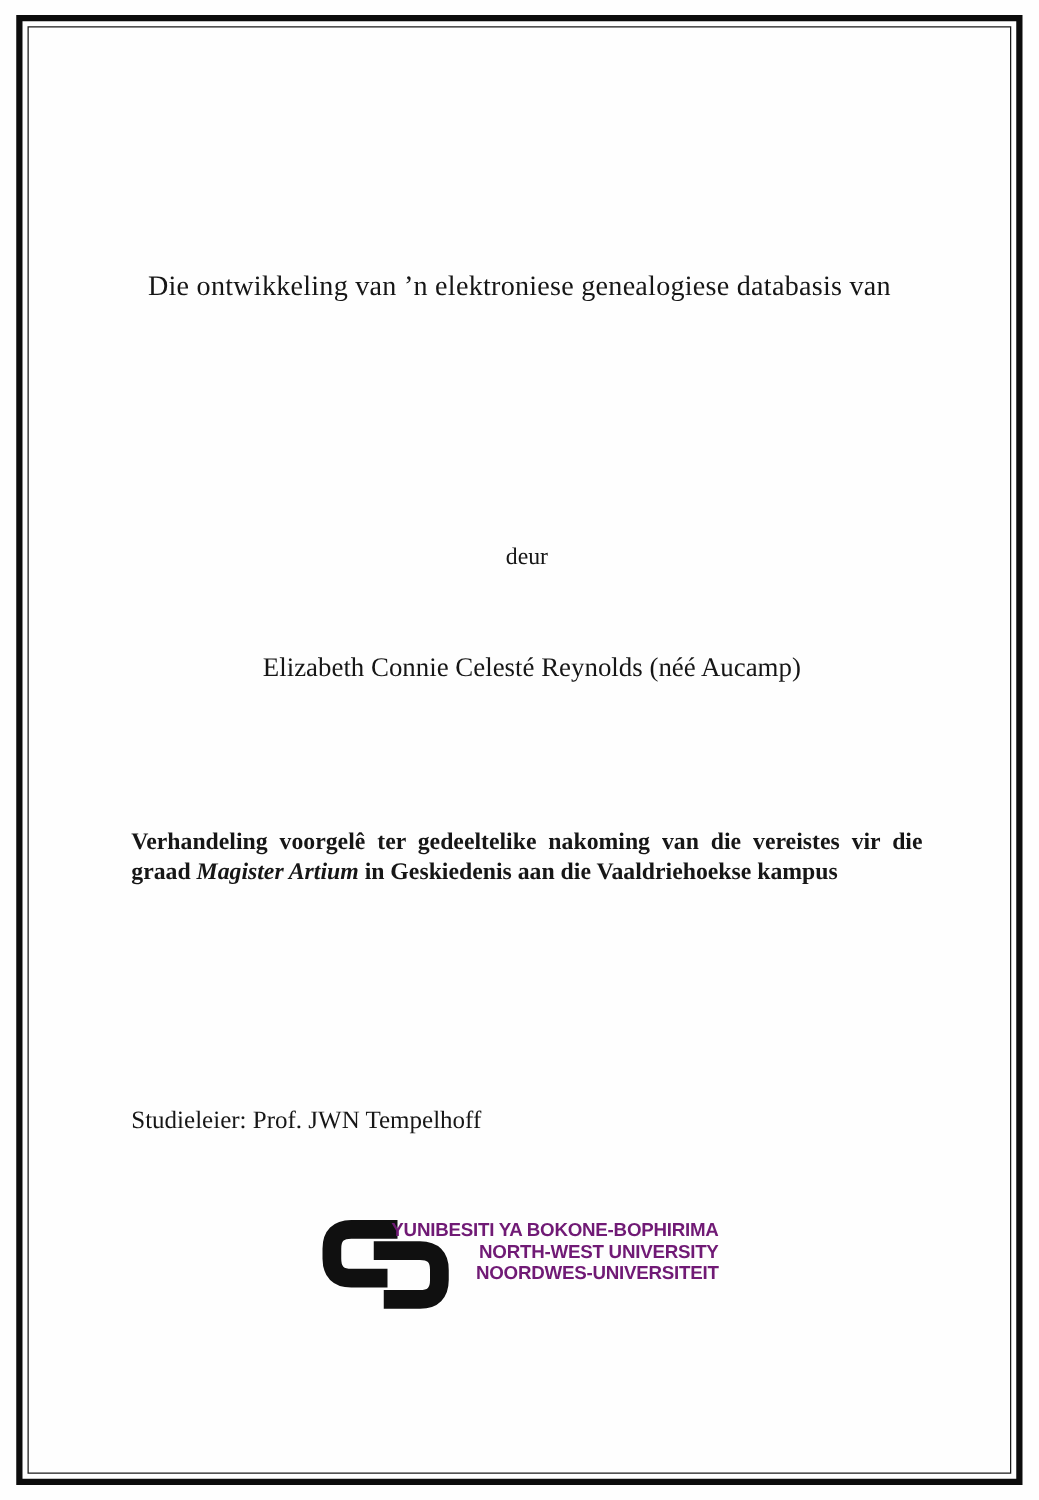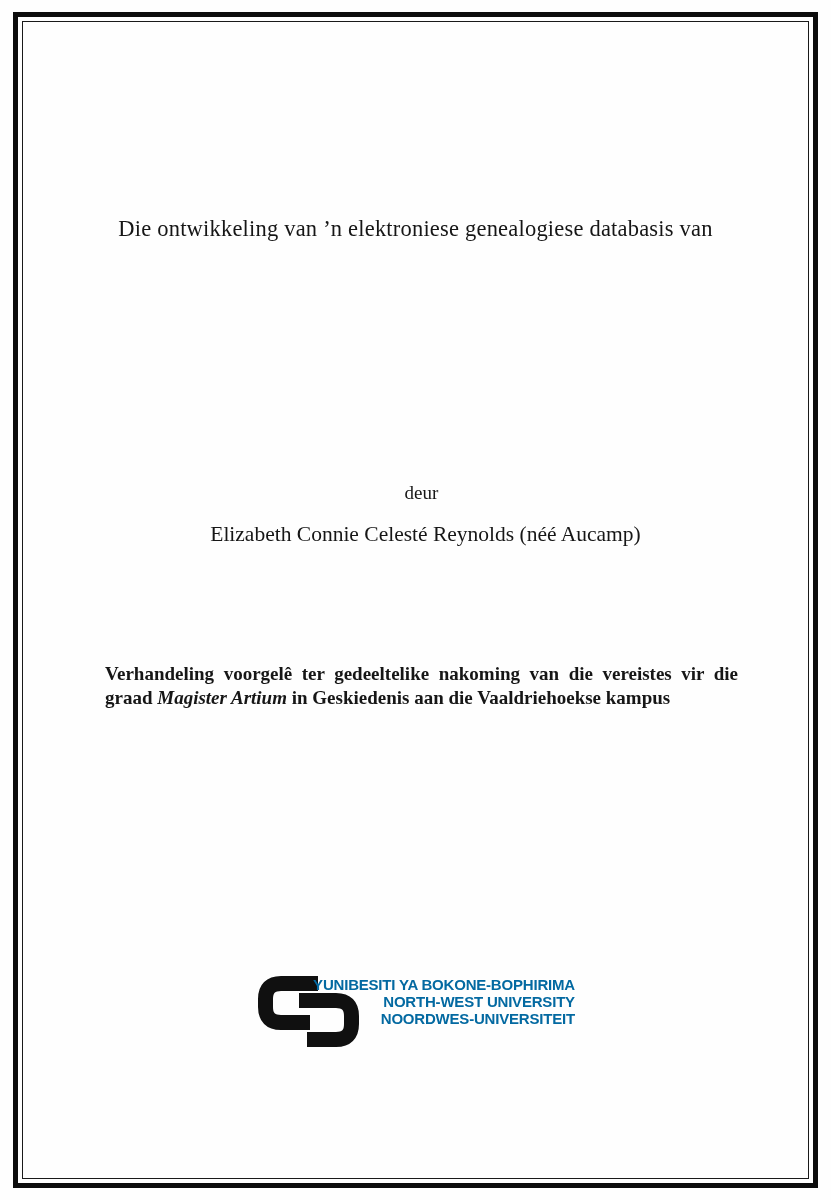--- a/index.html
+++ b/index.html
@@ -38,21 +38,20 @@
     line-height: 44px;
     letter-spacing: 0.2px;
   }
   .byline {
     position: absolute;
     top: 434px;
     left: 12px; right: 0;
     text-align: center;
     font-size: 19px;
     line-height: 24px;
-    margin-top: 47px;
   }
   .author {
     position: absolute;
     top: 519px;
     left: 0; right: 0;
     text-align: center;
     font-size: 21.5px;
     line-height: 30px;
     padding-left: 20px;
   }
@@ -98,21 +97,21 @@
     margin-left: -48px;
     margin-top: 2px;
     display: flex;
     flex-direction: column;
     align-items: flex-end;
     font-family: "Liberation Sans", sans-serif;
     font-weight: 700;
     font-size: 15px;
     line-height: 17px;
     letter-spacing: -0.2px;
-    color: #0369a1;
+    color: #701a75;
     white-space: nowrap;
   }
 </style>
 </head>
 <body>
 
 <div class="page">
 
   <div class="border-outer"></div>
   <div class="border-inner"></div>
@@ -124,20 +123,21 @@
   <div class="byline">deur</div>
 
   <div class="author">Elizabeth Connie Celesté Reynolds (néé Aucamp)</div>
 
   <div class="statement">
     <div class="justified">Verhandeling voorgelê ter gedeeltelike nakoming van die vereistes vir die</div>
     <div><span>graad </span><span class="italic">Magister Artium</span><span> in Geskiedenis aan die Vaaldriehoekse kampus</span></div>
   </div>
 
   <div class="supervisor-block">
+    <div>Studieleier: Prof. JWN Tempelhoff</div>
   </div>
 
   <div class="logo-row">
     <svg class="logo-mark" viewBox="0 0 105 75" xmlns="http://www.w3.org/2000/svg" aria-hidden="true">
       <path d="M 62 9.5 H 25 Q 9.5 9.5 9.5 25 V 33 Q 9.5 48.5 25 48.5 H 54" fill="none" stroke="#101010" stroke-width="15" stroke-linecap="butt"></path>
       <path d="M 43 26.5 H 80 Q 95.5 26.5 95.5 42 V 50 Q 95.5 65.5 80 65.5 H 51" fill="none" stroke="#101010" stroke-width="15" stroke-linecap="butt"></path>
     </svg>
     <div class="logo-text">
       <div>YUNIBESITI YA BOKONE-BOPHIRIMA</div>
       <div>NORTH-WEST UNIVERSITY</div>

